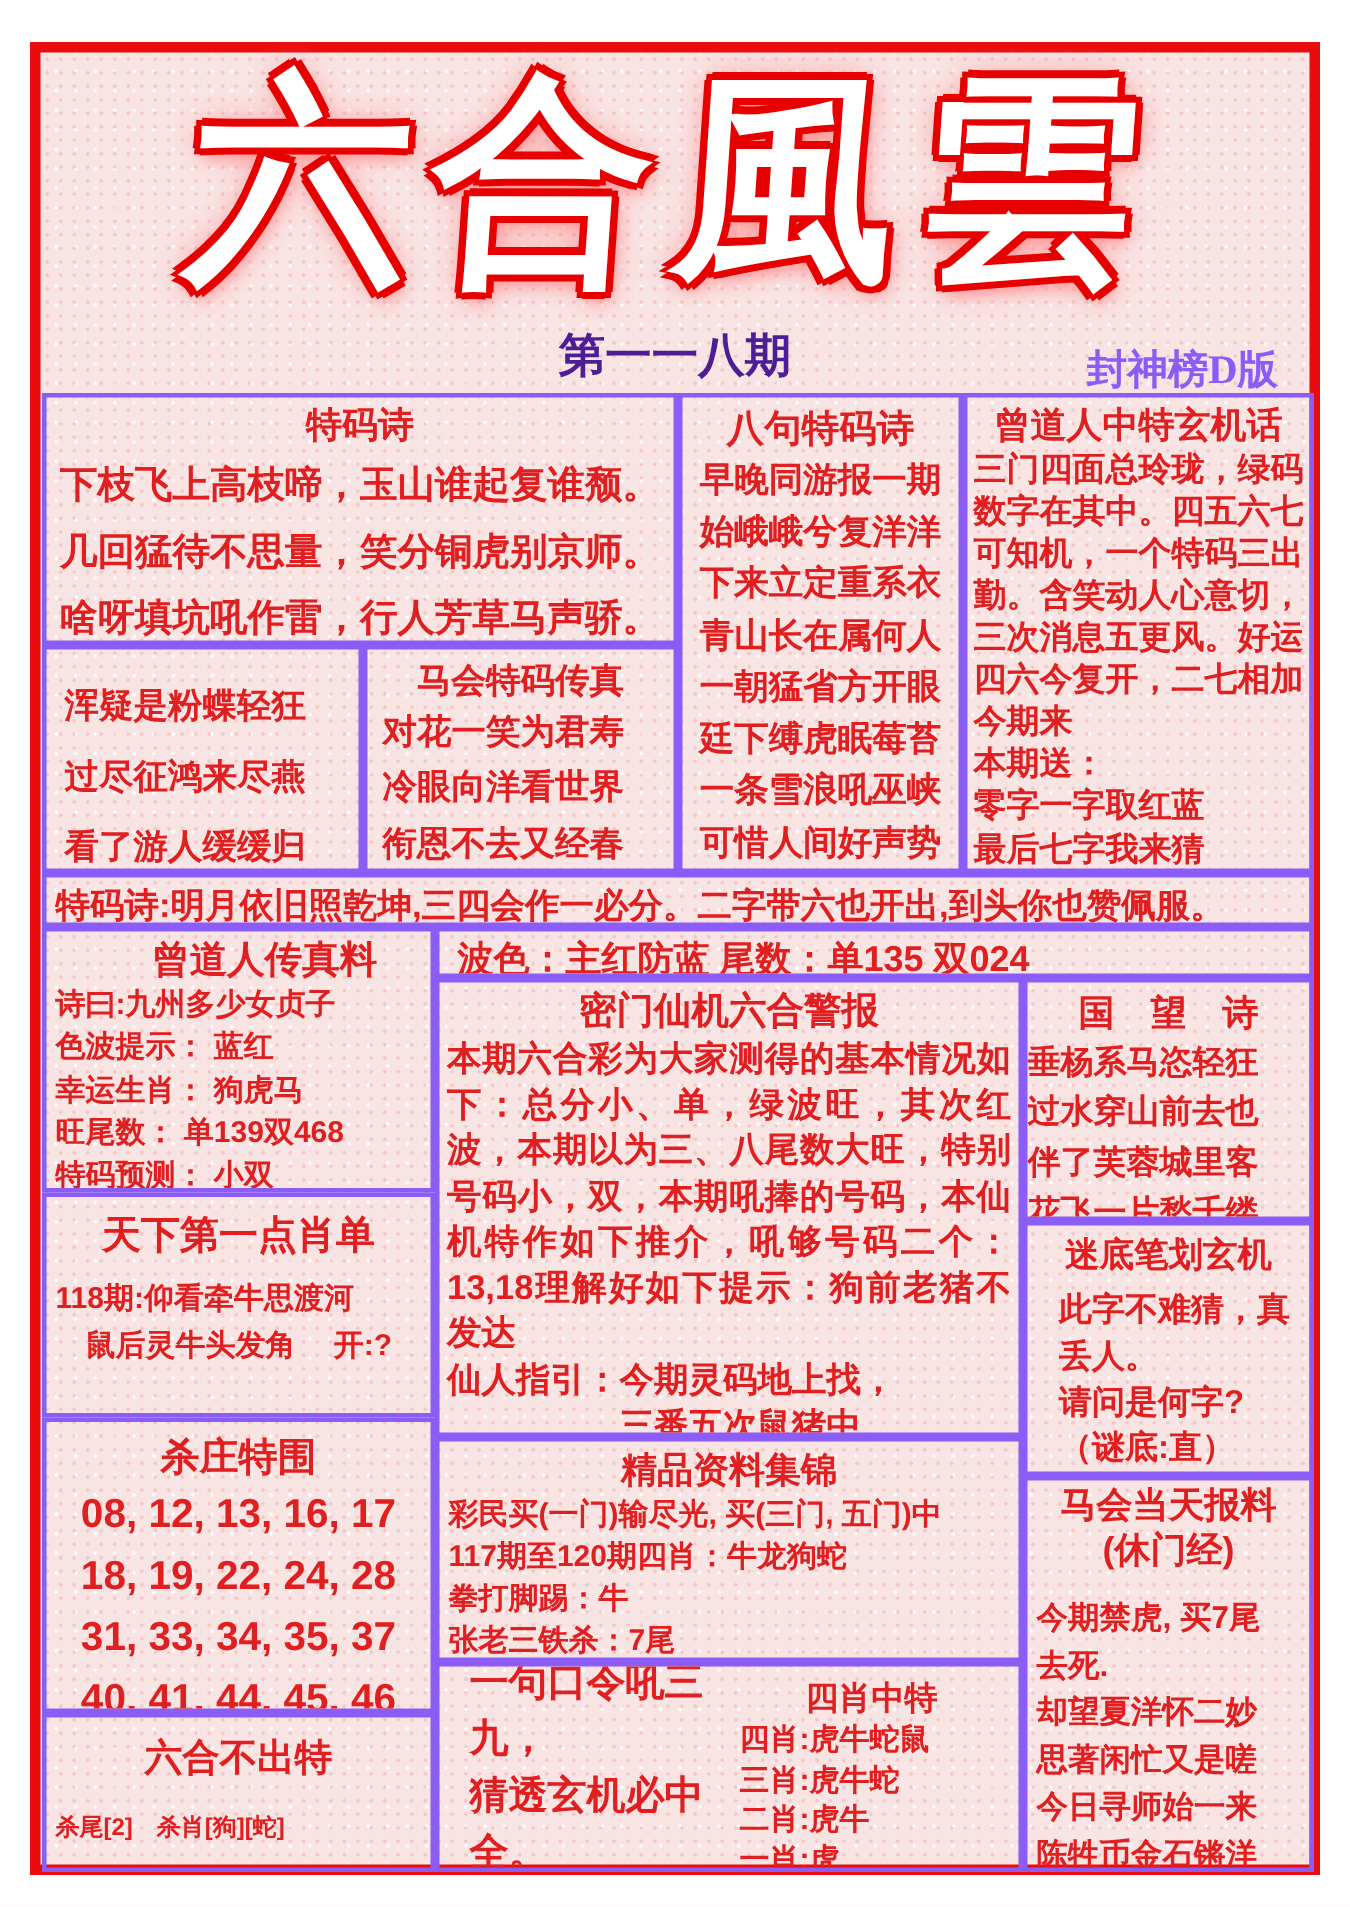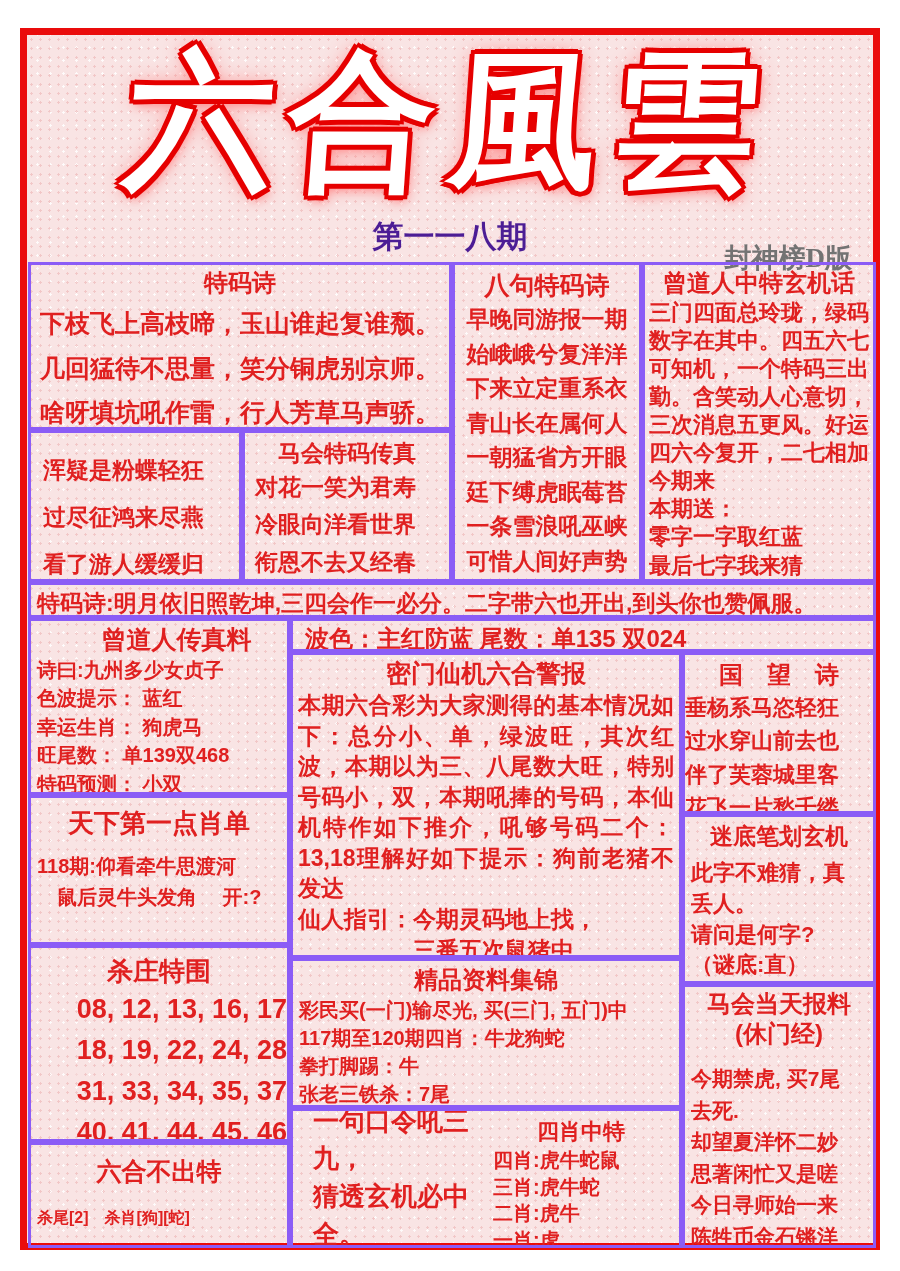--- a/index.html
+++ b/index.html
@@ -10,21 +10,21 @@
          background-color:#f9e4e4;
          background-image:radial-gradient(rgba(226,140,140,.33) 1px,transparent 1.3px),
                           radial-gradient(rgba(255,255,255,.85) 1px,transparent 1.3px);
          background-size:9px 9px,13px 13px;background-position:0 0,4px 6px;}
   .main-title{position:absolute;left:0;top:40px;width:100%;text-align:center;
         font-size:148px;line-height:1.1;letter-spacing:14px;color:#ffffff;transform:skewX(-4deg);
         text-shadow:-4px -4px 0 #e60000,4px -4px 0 #e60000,-4px 4px 0 #e60000,4px 4px 0 #e60000,
                     0 -5px 0 #e60000,0 5px 0 #e60000,-5px 0 0 #e60000,5px 0 0 #e60000,
                     0 0 22px #ff8080,3px 6px 10px #ff9a9a;}
   .issue-line{position:absolute;left:0;top:216px;width:100%;text-align:center;font-size:31px;color:#4c1d95;}
-  .edition{position:absolute;right:48px;top:240px;font-size:27px;color:#737373;
+  .edition{position:absolute;right:48px;top:228px;font-size:27px;color:#8b5cf6;
            font-family:"Liberation Serif","DejaVu Serif",serif;font-weight:700;}
   .box{position:absolute;box-sizing:border-box;border:3px solid #8b5cf6;overflow:hidden;}
   .box h2{margin:2px 0 0 0;text-align:center;font-size:24px;font-weight:700;}
   .lines{white-space:pre-line;}
 
   #tema-shi{left:28px;top:262px;width:424px;height:168px;}
   #tema-shi .lines{font-size:25px;line-height:1.78;text-align:center;padding-top:2px;}
   #poem-left{left:28px;top:430px;width:214px;height:152px;}
   #poem-left .lines{font-size:23px;line-height:2.05;padding:14px 0 0 12px;}
   #mahui-cz{left:242px;top:430px;width:210px;height:152px;}
@@ -40,21 +40,21 @@
   #strip-d{left:28px;top:582px;width:848px;height:36px;}
   #strip-d .lines{font-size:23px;padding:3px 6px 0 6px;}
   #zengdao-liao{left:28px;top:618px;width:262px;height:177px;}
   #zengdao-liao h2{font-size:25px;padding-left:35px;}
   #zengdao-liao .lines{font-size:20px;line-height:1.42;padding-left:6px;}
   #dianxiao{left:28px;top:795px;width:262px;height:150px;}
   #dianxiao h2{font-size:26px;margin-top:8px;}
   #dianxiao .lines{font-size:20px;line-height:1.55;padding:10px 0 0 6px;}
   #shazhuang{left:28px;top:945px;width:262px;height:197px;}
   #shazhuang h2{font-size:26px;margin-top:6px;}
-  #shazhuang .lines{font-size:27px;line-height:1.52;text-align:right;}
+  #shazhuang .lines{font-size:27px;line-height:1.52;text-align:center;}
   #buchute{left:28px;top:1142px;width:262px;height:106px;}
   #buchute h2{font-size:25px;margin-top:10px;}
   #buchute .lines{font-size:16px;padding:20px 14px 0 6px;}
   #bose-strip{left:290px;top:618px;width:586px;height:34px;}
   #bose-strip .lines{font-size:24px;padding:2px 0 0 12px;}
   #mimen{left:290px;top:652px;width:392px;height:306px;}
   #mimen h2{font-size:25px;}
   #mimen .body{font-size:23px;line-height:1.33;text-align:justify;padding:0 5px;margin:0;}
   #mimen .lines{font-size:23px;line-height:1.35;padding-left:5px;}
   #jingpin{left:290px;top:958px;width:392px;height:150px;}
@@ -63,21 +63,21 @@
   #kouling{left:290px;top:1108px;width:392px;height:140px;display:flex;}
   #kouling .left{flex:1;align-self:center;font-size:26px;line-height:1.45;padding-left:20px;white-space:pre-line;}
   #kouling .right{width:196px;padding-top:6px;}
   #kouling .right h2{font-size:22px;margin:0;}
   #kouling .right .lines{font-size:20px;line-height:1.33;padding-left:10px;}
   #guowang{left:682px;top:652px;width:194px;height:162px;}
   #guowang h2{font-size:24px;margin-top:4px;}
   #guowang .lines{font-size:22px;line-height:1.52;text-align:left;}
   #midi{left:682px;top:814px;width:194px;height:170px;}
   #midi h2{font-size:23px;margin-top:4px;}
-  #midi .lines{font-size:22px;line-height:1.4;padding:6px 0 0 6px;}
+  #midi .lines{font-size:22px;line-height:1.4;padding:6px 0 0 21px;}
   #baoliao{left:682px;top:984px;width:194px;height:264px;}
   #baoliao h2{font-size:24px;line-height:1.25;}
   #baoliao .lines{font-size:21px;line-height:1.5;padding:14px 0 0 6px;}
 </style>
 </head>
 <body>
 
 <div class="page">
   <div class="frame"></div>
 

